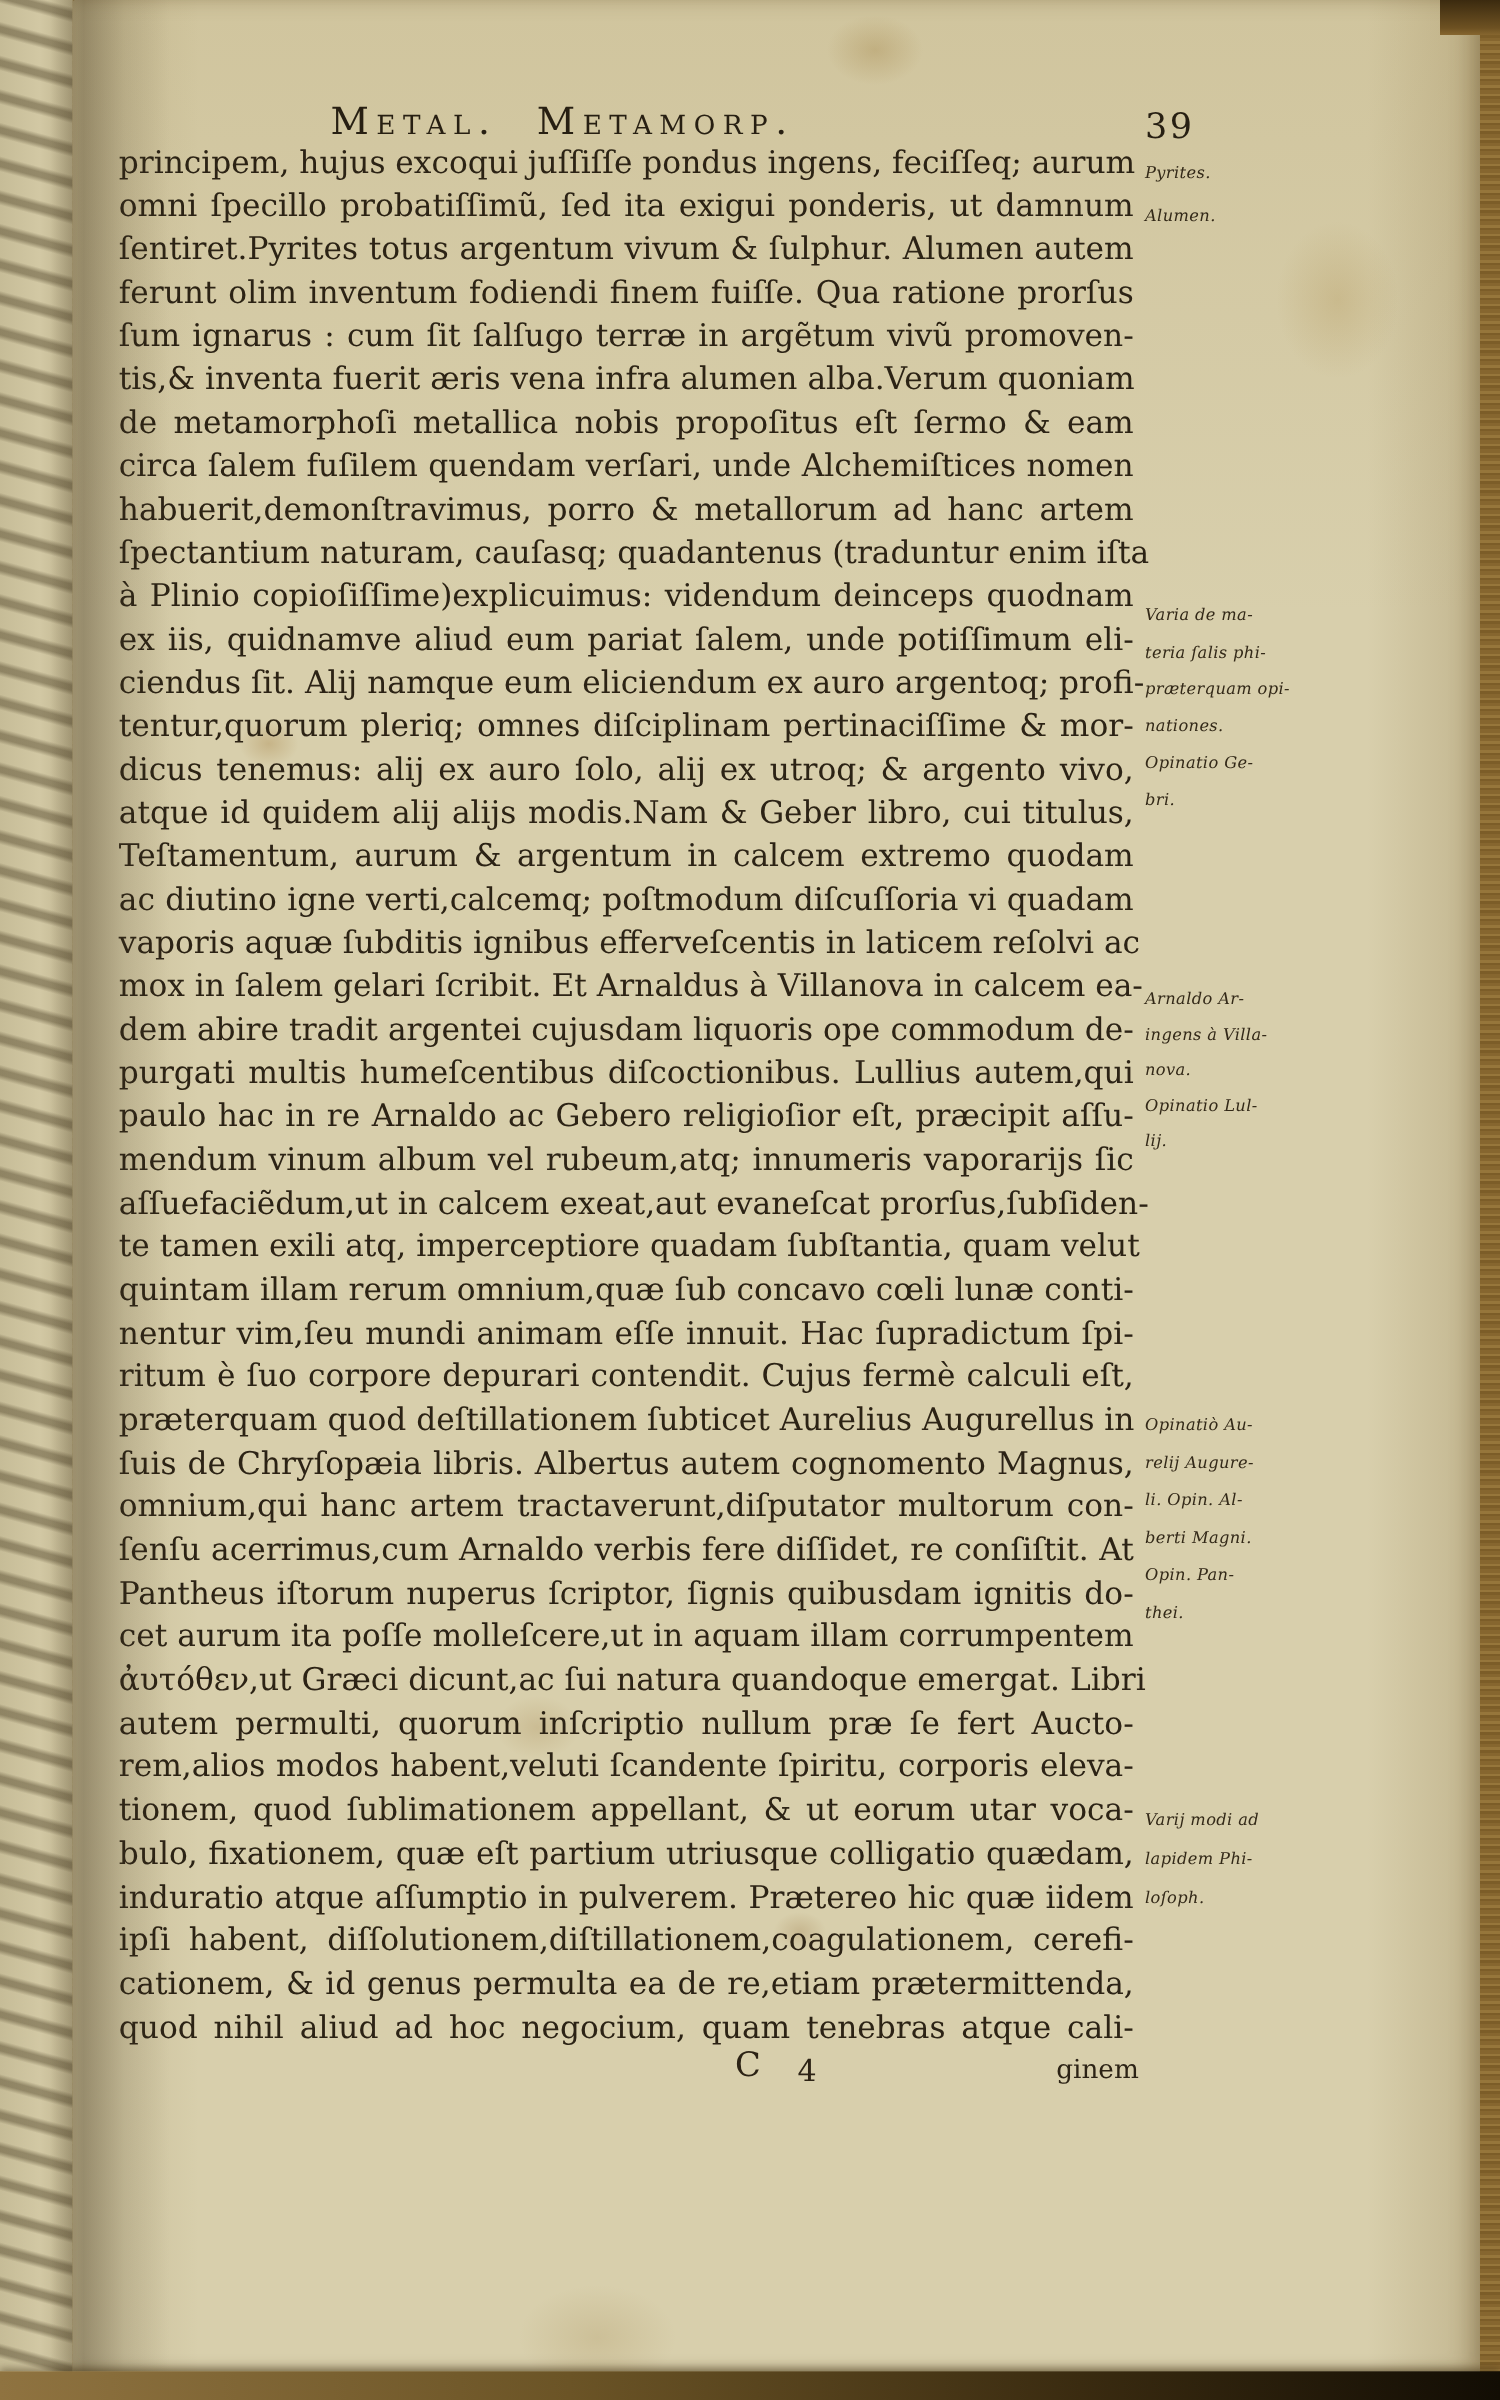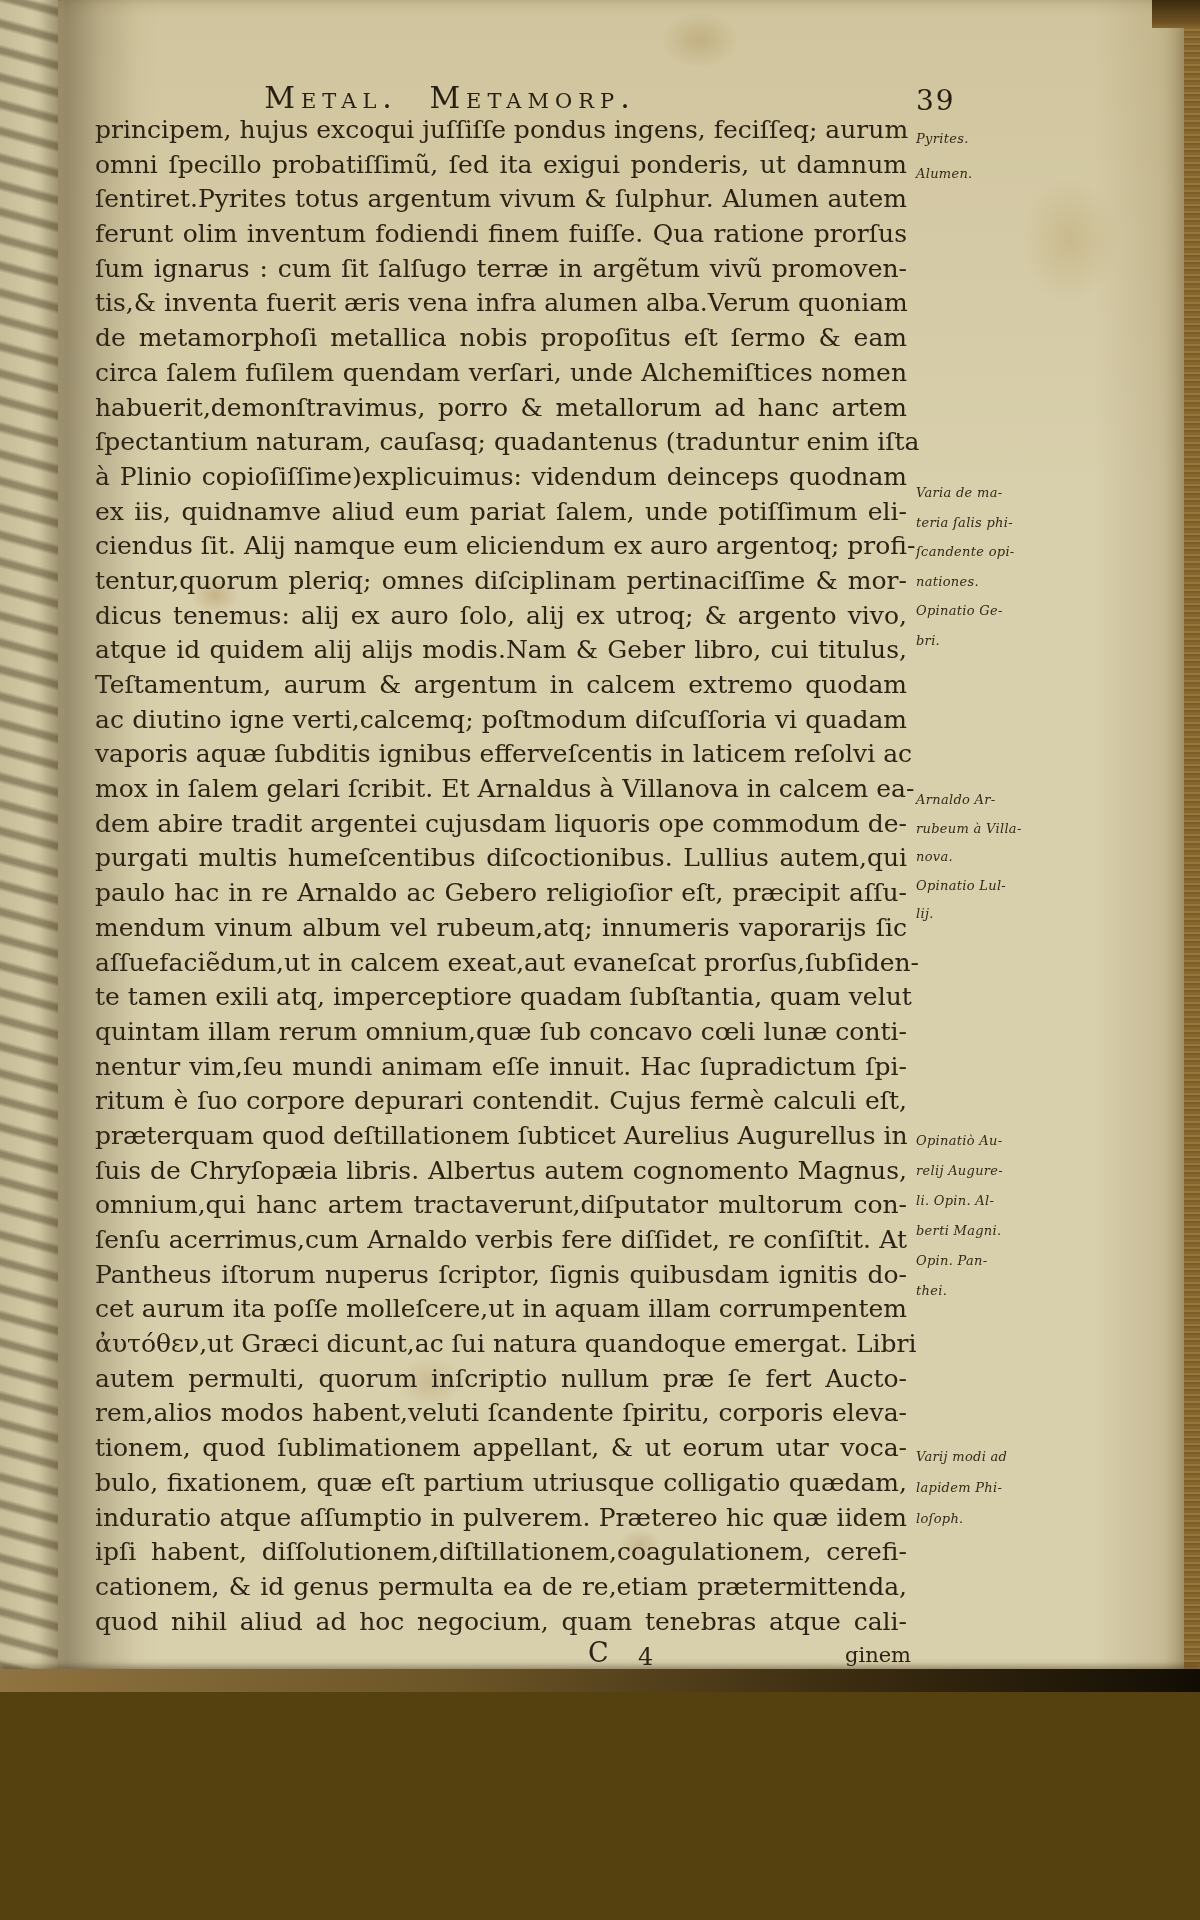--- a/index.html
+++ b/index.html
@@ -1,17 +1,17 @@
 <!DOCTYPE html>
 <html><head>
 <meta charset="utf-8">
 <style>
   html,body{margin:0;padding:0;background:#55400f;}
   #scene{
-    position:relative;width:1200px;height:1692px;overflow:hidden;
+    position:relative;width:1200px;height:1920px;overflow:hidden;
     background:repeating-linear-gradient(0deg,#7c5d28 0 2px,#96763b 2px 4px,#86662f 4px 7px);
     font-family:"DejaVu Serif","Liberation Serif",serif;
   }
   
   #facing-page{
     position:absolute;left:0;top:0;width:58px;height:1920px;
     background:
       repeating-linear-gradient(15deg,
         rgba(88,76,48,0) 0 6px,
         rgba(88,76,48,.50) 10px 14px,
@@ -142,29 +142,29 @@
 
   <div id="mn0" class="margin-note">
 
   <div class="mn-line">Pyrites.</div>
       <div class="mn-line">Alumen.</div>
     </div>
   <div id="mn1" class="margin-note">
 
   <div class="mn-line">Varia de ma-</div>
       <div class="mn-line">teria ſalis phi-</div>
-      <div class="mn-line">ſcandente opi-</div>
+      <div class="mn-line">præterquam opi-</div>
       <div class="mn-line">nationes.</div>
       <div class="mn-line">Opinatio Ge-</div>
       <div class="mn-line">bri.</div>
     </div>
   <div id="mn2" class="margin-note">
 
   <div class="mn-line">Arnaldo Ar-</div>
-      <div class="mn-line">rubeum à Villa-</div>
+      <div class="mn-line">ingens à Villa-</div>
       <div class="mn-line">nova.</div>
       <div class="mn-line">Opinatio Lul-</div>
       <div class="mn-line">lij.</div>
     </div>
   <div id="mn4" class="margin-note">
 
   <div class="mn-line">Varij modi ad</div>
       <div class="mn-line">lapidem Phi-</div>
       <div class="mn-line">loſoph.</div>
     </div>

